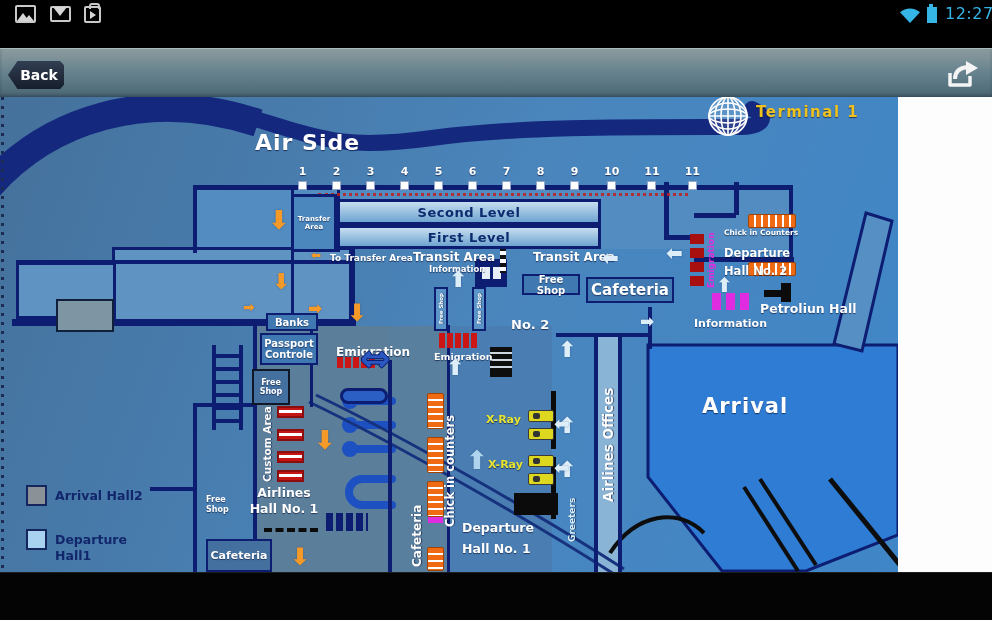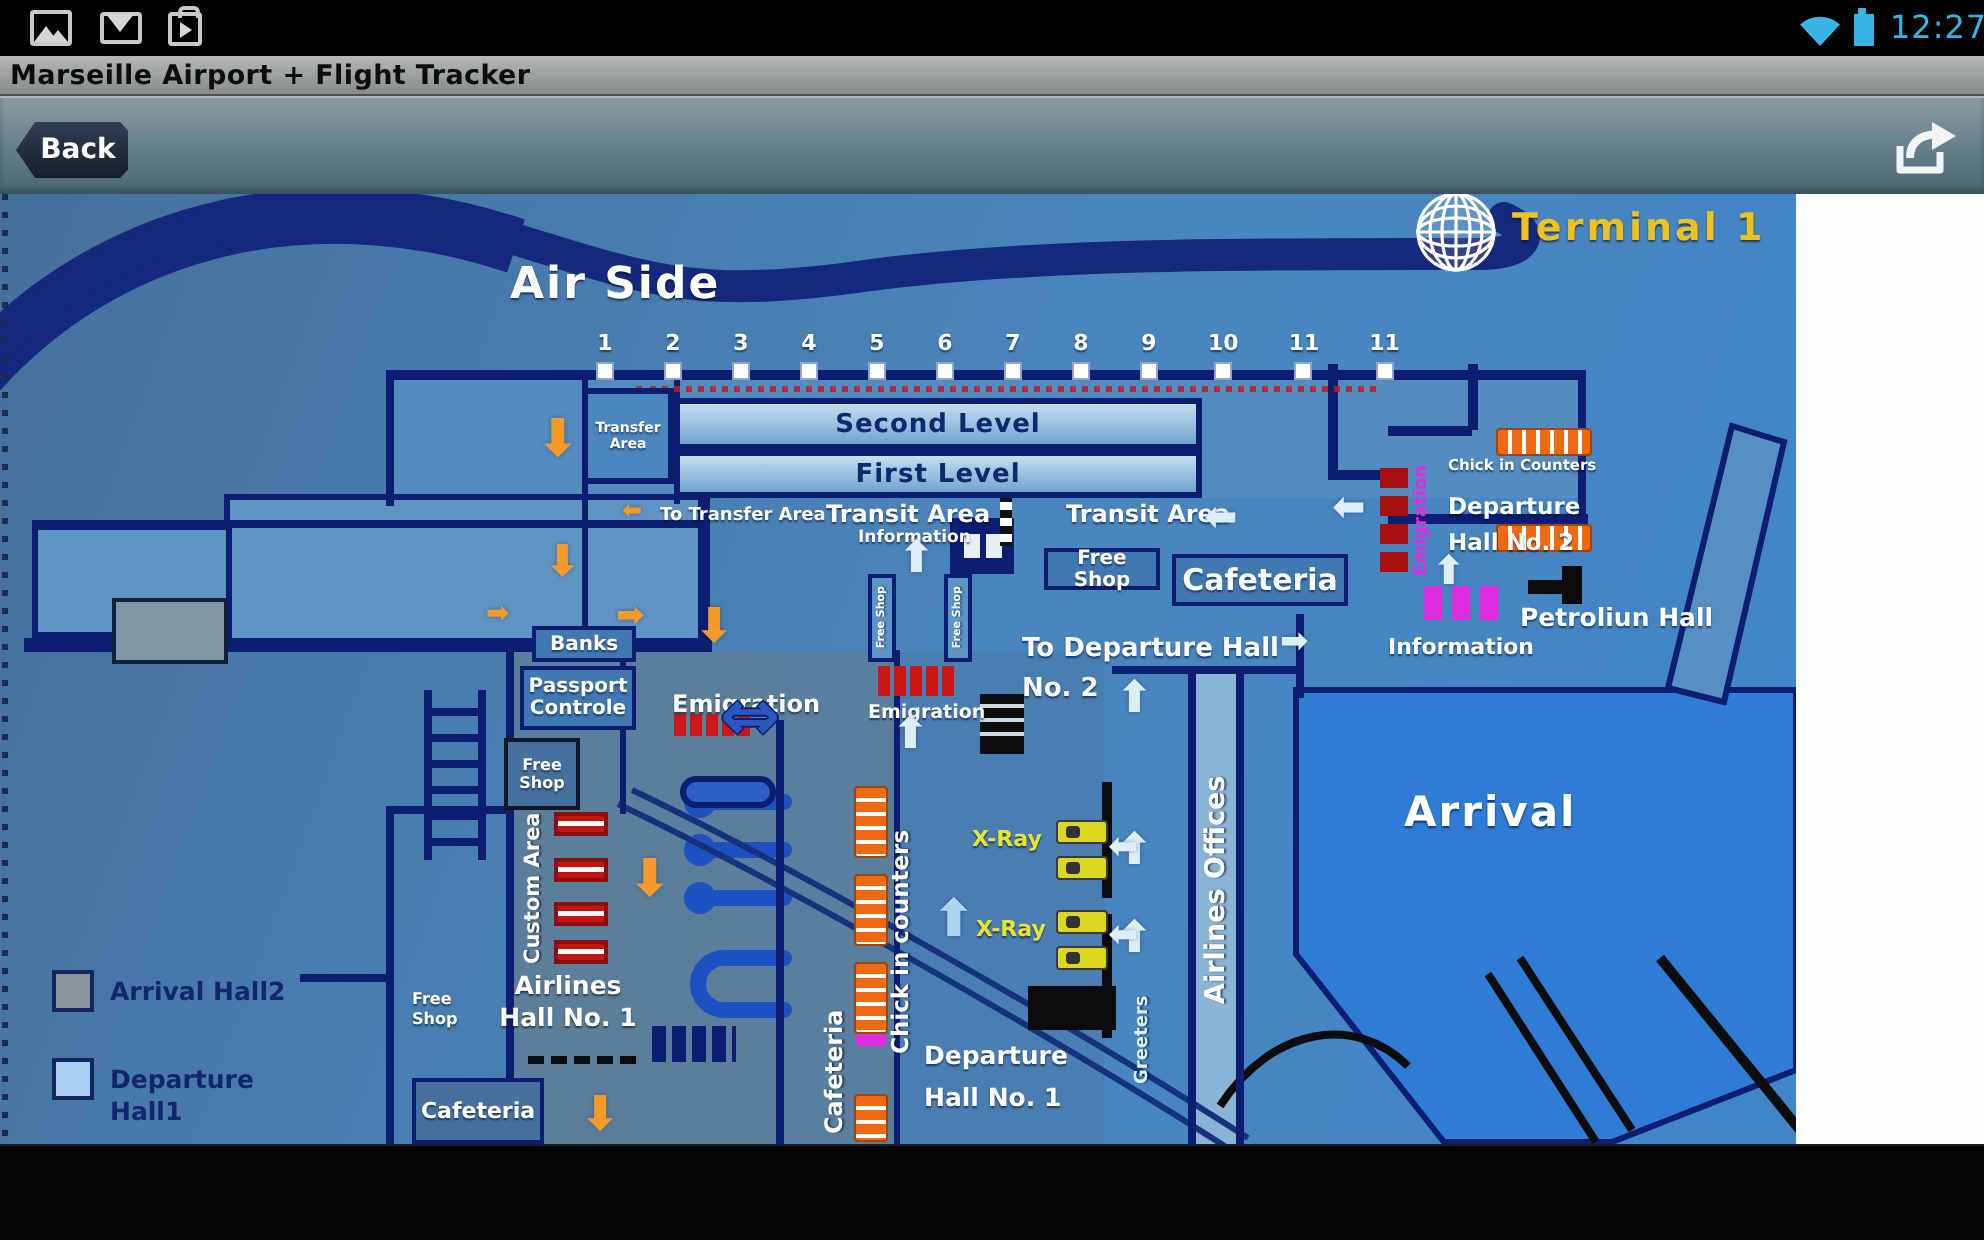--- a/index.html
+++ b/index.html
@@ -104,23 +104,20 @@
     <div id="ic-gallery" class="sbi"></div>
     <div id="ic-gmail" class="sbi"></div>
     <div id="ic-play" class="sbi"></div>
     <svg width="22" height="18" style="position:absolute;left:899px;top:6px">
       <path d="M11 17 L1 6.2 A15 15 0 0 1 21 6.2 Z" fill="#34b5e5"></path>
     </svg>
     <div id="ic-batt"></div>
     <div id="sb-time">12:27</div>
   </div>
 
-  <div id="titlebar">
-    <div class="t">Marseille Airport + Flight Tracker</div>
-  </div>
 
   <div id="actionbar">
     <div id="backbtn">
       <span>Back</span>
     </div>
     <div id="sharebtn">
       <svg width="40" height="30">
         <path d="M8 13 v12 h20 v-9" stroke="#f4f4f4" stroke-width="3.5" fill="none" stroke-linejoin="round"></path>
         <path d="M13 19 Q13 8 26 7" stroke="#f4f4f4" stroke-width="4" fill="none"></path>
         <path d="M24 1 L36 8 L24 15 Z" fill="#f4f4f4"></path>
@@ -304,40 +301,39 @@
           <span class="sq"></span>
         </div>
     </div>
 
     <div class="lvl" style="left:337px;top:102px;width:264px;height:26px;font-size:13px">
         <span>Second Level</span>
       </div>
     <div class="lvl" style="left:337px;top:128px;width:264px;height:24px;font-size:13px">
         <span>First Level</span>
       </div>
-    <div class="box" style="left:291px;top:97px;width:46px;height:48px;font-size:7px;background:#4b86bd;border-width:3px">
+    <div class="box" style="left:291px;top:97px;width:46px;height:58px;font-size:7px;background:#4b86bd;border-width:3px">
       <span style="white-space:normal;width:34px">Transfer Area</span>
       </div>
 
     <div class="lbl" style="left:255px;top:33px;font-size:22px;letter-spacing:1px">Air Side</div>
-    <div class="lbl" style="left:756px;top:6px;font-size:19px;color:#eec11e;letter-spacing:1.5px">Terminal 1</div>
+    <div class="lbl" style="left:756px;top:6px;font-size:15px;color:#eec11e;letter-spacing:1.5px">Terminal 1</div>
 
     <div class="lbl" style="left:330px;top:156px;font-size:9px">To Transfer Area</div>
     <div class="lbl" style="left:413px;top:153px;font-size:12px">Transit Area</div>
     <div class="lbl" style="left:429px;top:167px;font-size:8.5px;font-weight:600">Information</div>
     <div class="lbl" style="left:533px;top:153px;font-size:12px">Transit Area</div>
     <div class="box" style="left:522px;top:177px;width:58px;height:21px;font-size:10px">
         <span>Free Shop</span>
       </div>
     <div class="box" style="left:586px;top:180px;width:88px;height:26px;font-size:15px">
         <span>Cafeteria</span>
       </div>
 
     <div class="lbl" style="left:511px;top:218px;font-size:13px;line-height:1.5">
-      <span style="display:block">To Departure Hall</span>
       <span style="display:block">No. 2</span>
       </div>
 
     <div class="lbl" style="left:336px;top:248px;font-size:12px">Emigration</div>
     <div class="lbl" style="left:434px;top:254px;font-size:9.5px">Emigration</div>
 
     <div class="box" style="left:434px;top:190px;width:14px;height:44px;background:#5b95c8">
       <span class="vtext" style="font-size:5.5px">Free Shop</span>
       </div>
     <div class="box" style="left:472px;top:190px;width:14px;height:44px;background:#5b95c8">

